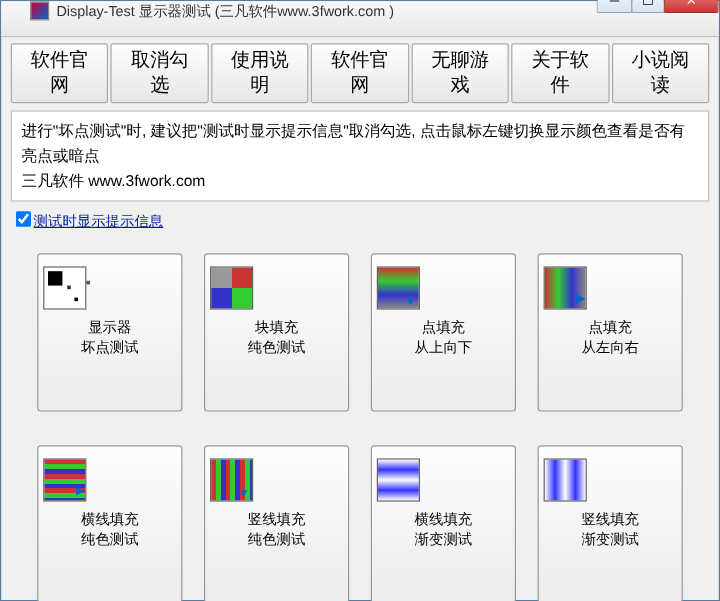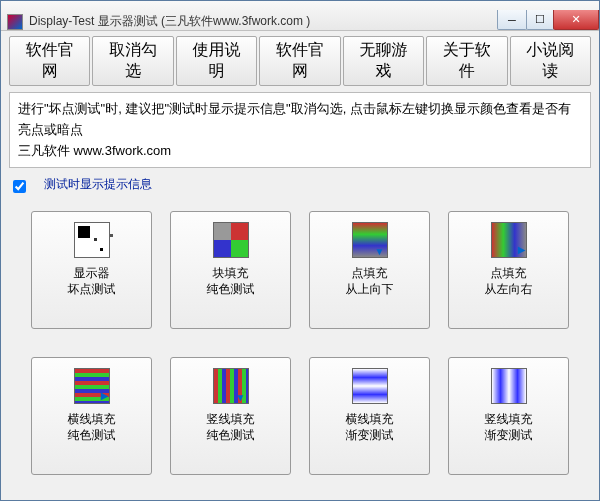--- a/index.html
+++ b/index.html
@@ -14,22 +14,22 @@
   border: 1px solid #5a7ba0;
   background: #f0f0f0;
   position: relative;
   box-shadow: 0 0 8px rgba(0,0,0,0.2);
 }
 .titlebar {
   height: 30px;
   background: linear-gradient(to bottom, #f8f8f8, #e8e8e8);
   border-bottom: 1px solid #c0c0c0;
   display: flex;
-  align-items: flex-end;
-  padding-left: 6px;
+  align-items: flex-start;
+  padding-left: 24px;
 }
 .app-icon {
   width: 16px; height: 16px;
   border: 1px solid #888;
   margin-right: 6px;
   background: linear-gradient(135deg, #c03, #06c);
 }
 .title-text { color: #333; flex: 1; }
 .win-controls { display: flex; height: 20px; margin-top: -10px; }
 .win-btn {
@@ -66,41 +66,41 @@
   margin: 2px 8px 6px;
   border: 1px solid #bbb;
   background: #fff;
   padding: 6px 8px;
   line-height: 1.6;
   font-size: 13px;
 }
 .check-row {
   padding: 2px 12px 6px;
   display: flex;
-  align-items: flex-end;
-  gap: 16px;
+  align-items: flex-start;
+  gap: 0;
   color: #00209c;
+  text-decoration: underline;
 }
 .check-row input { margin-right: 2px; }
 .grid {
   display: grid;
   grid-template-columns: repeat(4, 1fr);
   gap: 28px 18px;
   padding: 12px 30px 20px;
 }
 .test-btn {
   border: 1px solid #999;
   background: linear-gradient(to bottom, #fdfdfd, #ececec);
   border-radius: 3px;
   display: flex;
   flex-direction: column;
-  align-items: center;
   padding: 10px 4px 6px;
   cursor: pointer;
-  height: 118px;
+  height: 132px;
 }
 .test-icon {
   width: 36px; height: 36px;
   margin-bottom: 8px;
   border: 1px solid #666;
 }
 .test-label { text-align: center; line-height: 1.3; white-space: pre-line; font-size: 12px; }
 
 .ic-bad { background: #fff; position: relative; }
 .ic-bad::before { content:""; position:absolute; left:3px; top:3px; width:12px; height:12px; background:#000; }

